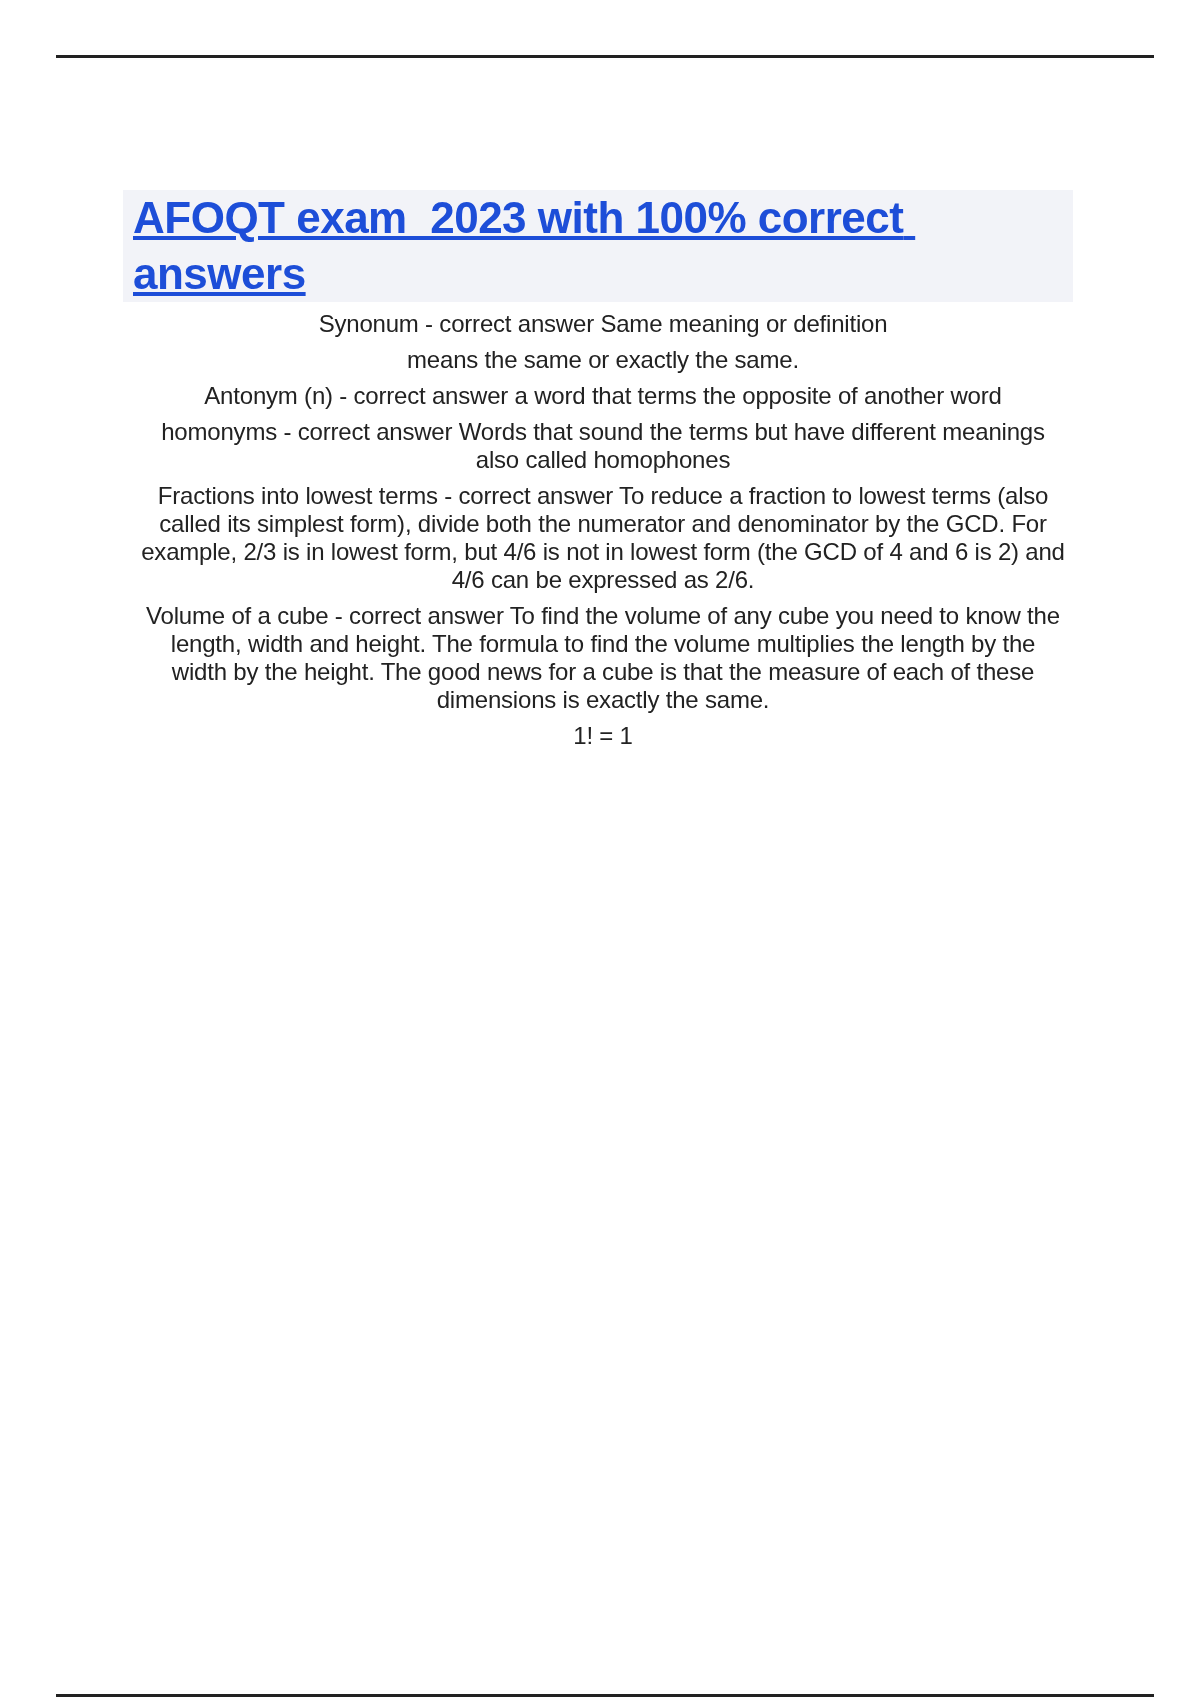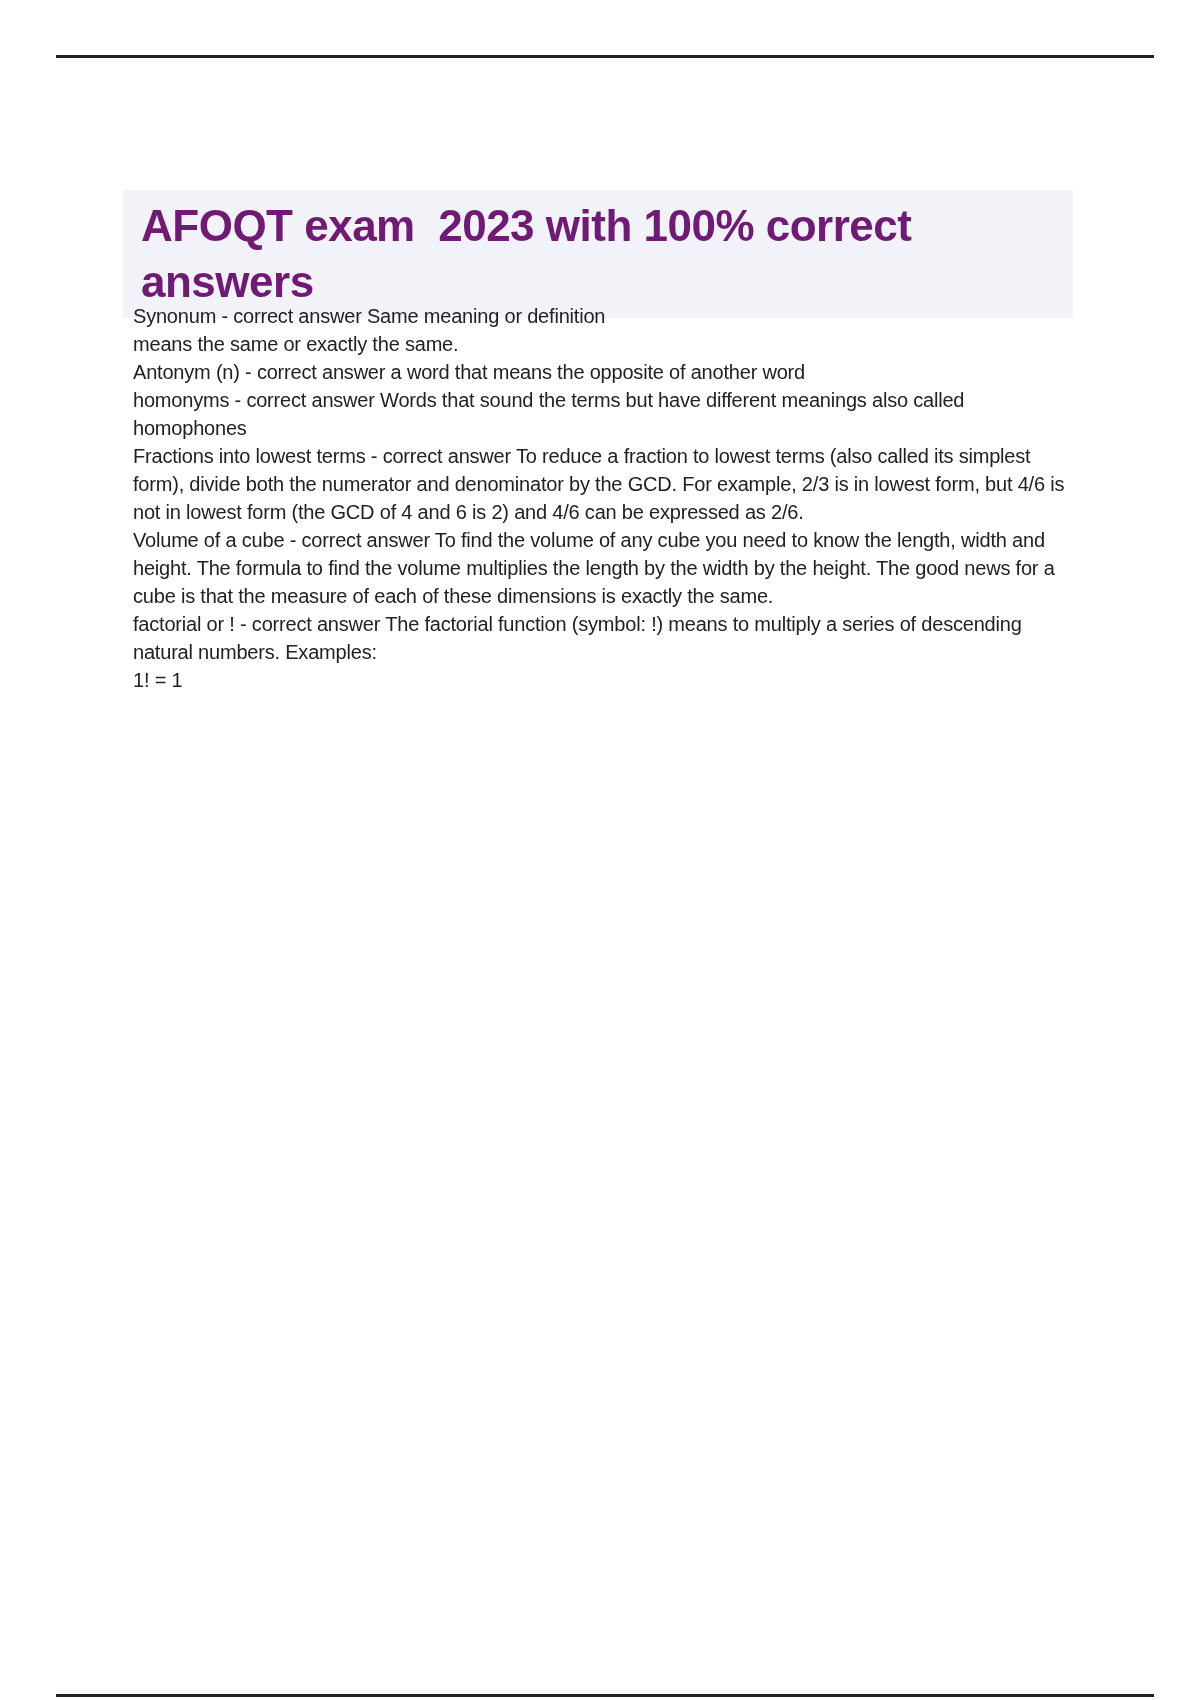--- a/index.html
+++ b/index.html
@@ -30,44 +30,46 @@
 
   .title-wrap {
     position: absolute;
     left: 123px;
     top: 190px;
     width: 950px;
     background: #f2f3f8;
     padding: 0;
   }
   .title-wrap h1 {
-    margin: 8px;
+    margin: 0;
     padding-left: 10px;
     font-family: "Liberation Sans", sans-serif;
     font-weight: bold;
     font-size: 44px;
     line-height: 56px;
-    color: #701a75;
+    color: #1d4ed8;
     letter-spacing: -0.5px;
     white-space: pre-wrap;
+    text-decoration: underline;
   }
 
   .content {
     position: absolute;
     left: 133px;
     top: 302px;
     width: 940px;
   }
   .content p {
-    margin: 0;
+    margin: 8px;
     font-family: "Liberation Sans", sans-serif;
-    font-size: 20px;
+    font-size: 24px;
     line-height: 28px;
     color: #222222;
     letter-spacing: -0.2px;
+    text-align: center;
   }
   .mt45 { margin-top: 45px; }
   .mt16 { margin-top: 16px; }
   .mt57 { margin-top: 57px; }
   .mt62 { margin-top: 62px; }
   .mt63 { margin-top: 63px; }
   .mt65 { margin-top: 65px; }
   .mt68 { margin-top: 68px; }
   .mt69 { margin-top: 69px; }
 </style>
@@ -78,23 +80,22 @@
 
   <div class="rule rule-top"></div>
 
   <div class="title-wrap">
     <h1>AFOQT exam  2023 with 100% correct answers</h1>
   </div>
 
   <div class="content">
     <p class="mt45">Synonum - correct answer Same meaning or definition</p>
     <p class="mt16">means the same or exactly the same.</p>
-    <p class="mt63">Antonym (n) - correct answer a word that means the opposite of another word</p>
+    <p class="mt63">Antonym (n) - correct answer a word that terms the opposite of another word</p>
     <p class="mt63">homonyms - correct answer Words that sound the terms but have different meanings also called homophones</p>
     <p class="mt65">Fractions into lowest terms - correct answer To reduce a fraction to lowest terms (also called its simplest form), divide both the numerator and denominator by the GCD. For example, 2/3 is in lowest form, but 4/6 is not in lowest form (the GCD of 4 and 6 is 2) and 4/6 can be expressed as 2/6.</p>
     <p class="mt65">Volume of a cube - correct answer To find the volume of any cube you need to know the length, width and height. The formula to find the volume multiplies the length by the width by the height. The good news for a cube is that the measure of each of these dimensions is exactly the same.</p>
-    <p class="mt69">factorial or ! - correct answer The factorial function (symbol: !) means to multiply a series of descending natural numbers. Examples:</p>
     <p class="mt57">1! = 1</p>
   </div>
 
   <div class="rule rule-bottom"></div>
 
 </div>
 
 </body></html>

